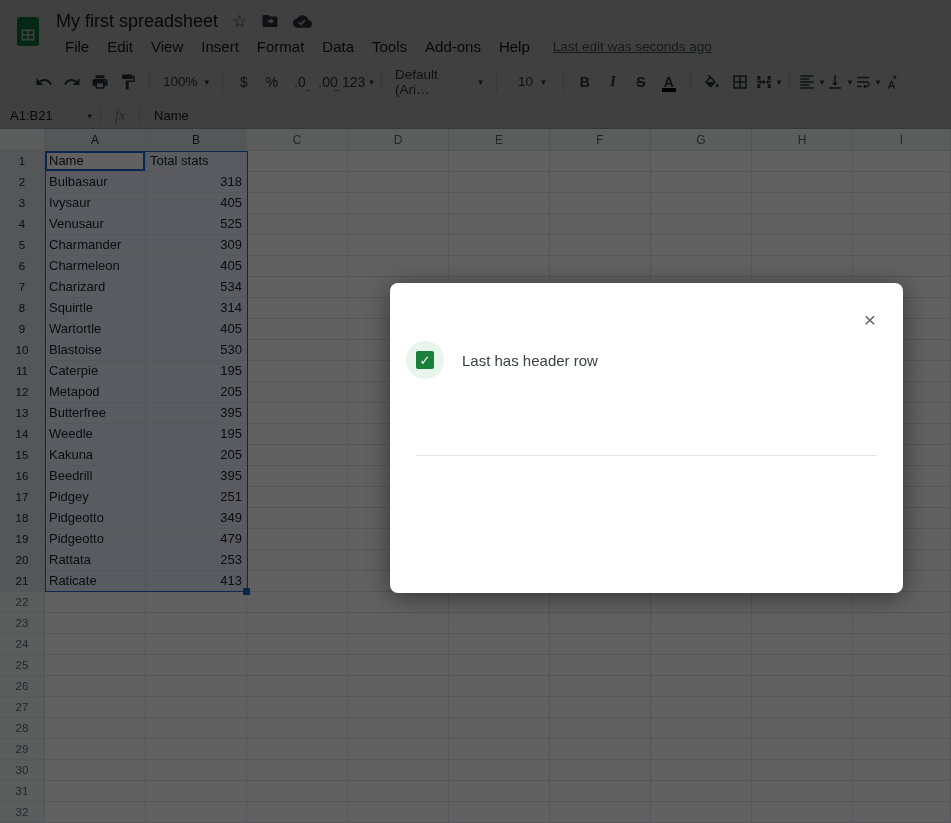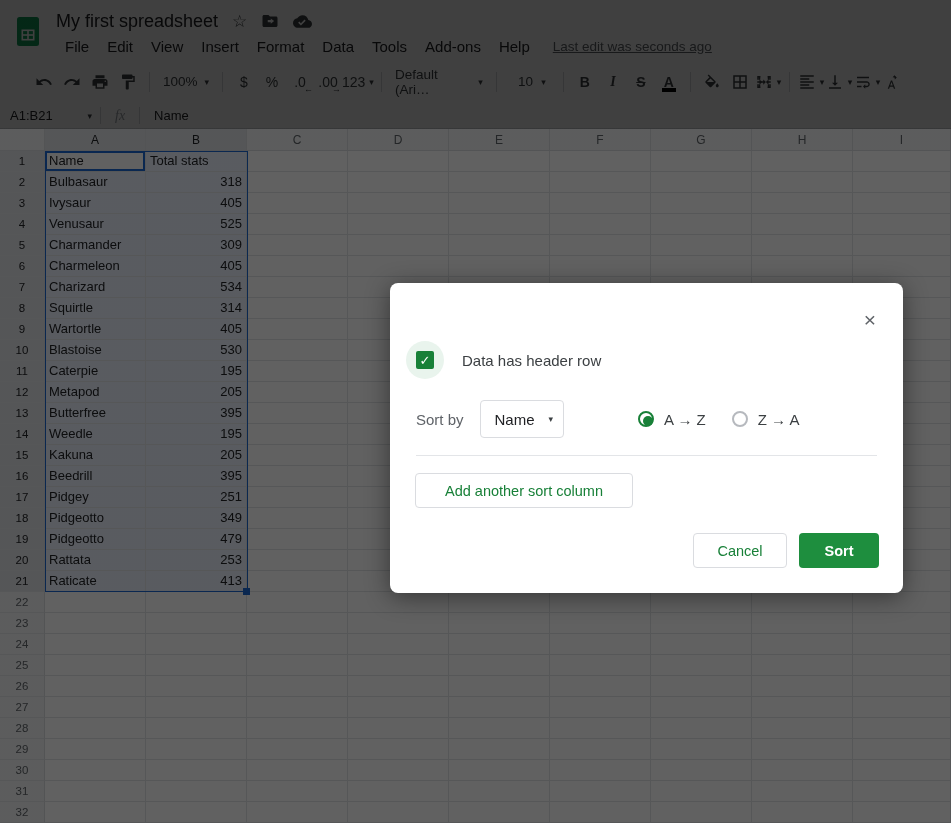--- a/index.html
+++ b/index.html
@@ -657,40 +657,18 @@
   <div class="dialog">
     <div class="dlg-close">
       <span>×</span>
     </div>
     <div class="chk-row">
       <span class="chk-halo">
         <span class="chk-box">
           <span>✓</span>
         </span>
       </span>
-      <span class="chk-label">Data has header row</span>
-    </div>
-    <div class="sortby-row">
-      <span class="sortby-label">Sort by</span>
-      <div class="col-dd">
-        <span class="col-dd-value">Name</span>
-        <span class="dd-arrow">▾</span>
-      </div>
-      <div class="radios">
-        <span class="radio-opt">
-          <span class="radio-circ on"></span>
-          <span class="radio-label">A → Z</span>
-        </span>
-        <span class="radio-opt">
-          <span class="radio-circ"></span>
-          <span class="radio-label">Z → A</span>
-        </span>
-      </div>
+      <span class="chk-label">Last has header row</span>
     </div>
     <div class="dlg-divider"></div>
-    <button class="add-col-btn">Add another sort column</button>
-    <div class="dlg-footer">
-      <button class="btn-cancel">Cancel</button>
-      <button class="btn-sort">Sort</button>
-    </div>
   </div>
 
 </div>
 
 </body></html>

